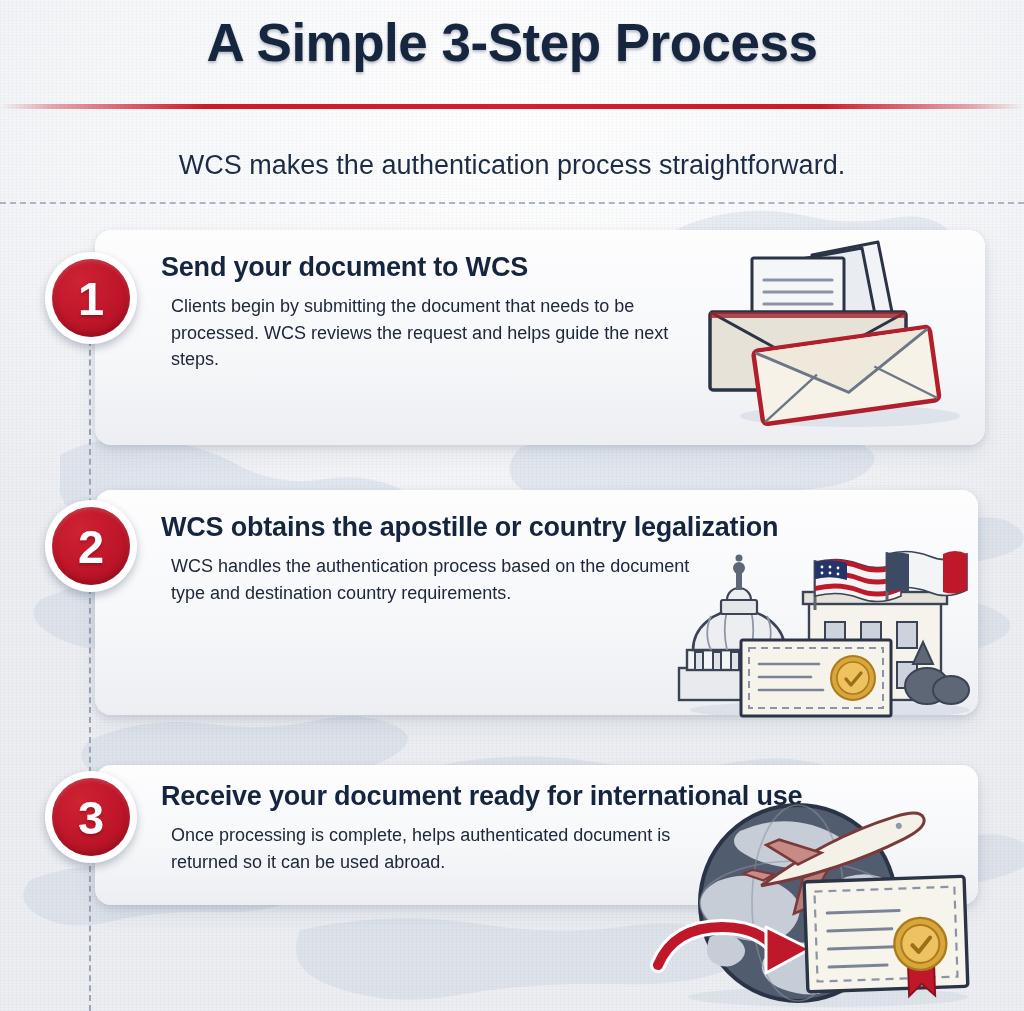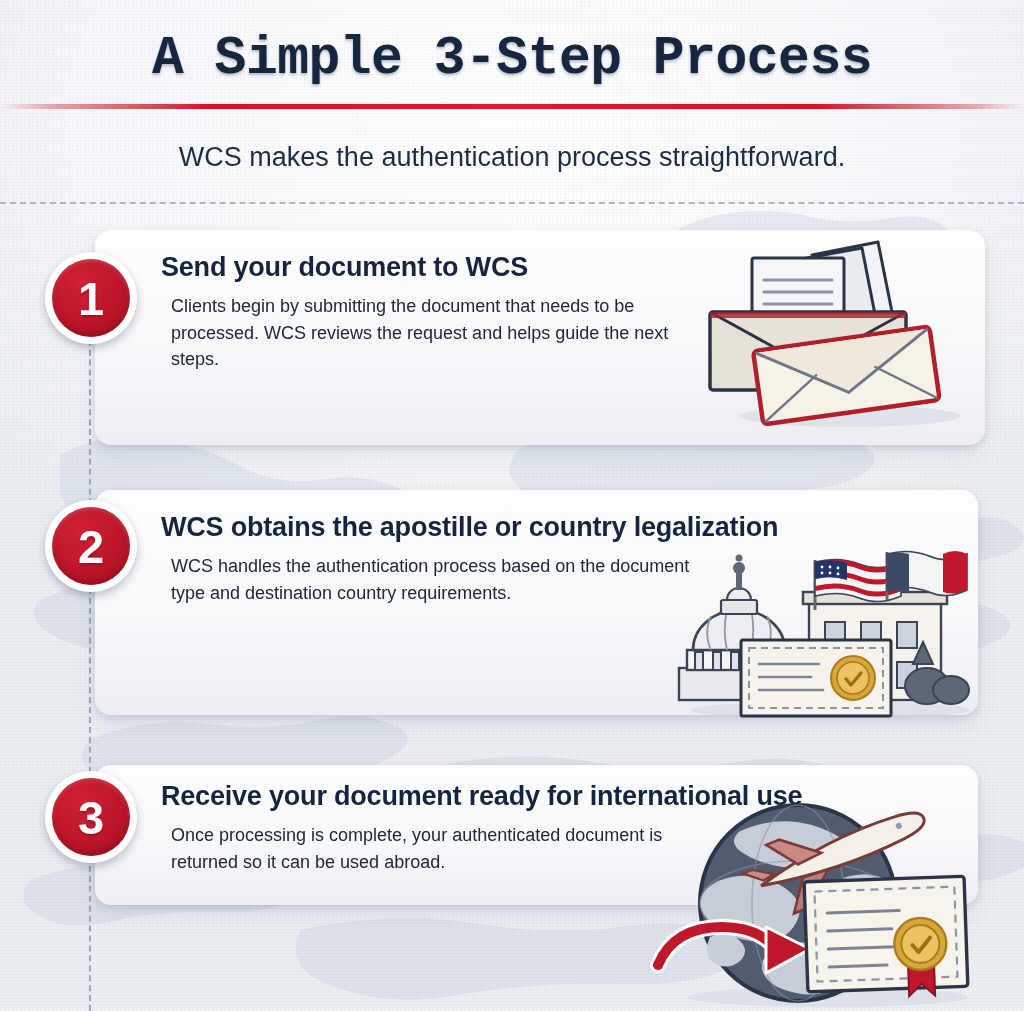--- a/index.html
+++ b/index.html
@@ -38,28 +38,27 @@
     mix-blend-mode: multiply;
   }
 
   
   .header {
     position: relative;
     text-align: center;
     padding-top: 12px;
   }
   .main-title {
-    margin: 16px;
+    margin: 0;
     font-size: 53px;
     line-height: 1.18;
     font-weight: 700;
     letter-spacing: -.5px;
     color: #17263f;
     text-shadow: 0 2px 3px rgba(25,40,70,.30);
-    font-family: Liberation Mono, monospace;
   }
   .red-rule {
     position: absolute;
     left: 0;
     right: 0;
     top: 104px;
     height: 5px;
     background: linear-gradient(90deg,
         rgba(200,22,38,0) 0%,
         rgba(200,22,38,.35) 5%,
@@ -68,21 +67,21 @@
         #cc1a28 80%,
         rgba(200,22,38,.35) 95%,
         rgba(200,22,38,0) 100%);
     filter: blur(.2px);
   }
   .subtitle {
     position: absolute;
     left: 0;
     right: 0;
     top: 138px;
-    margin: 4px;
+    margin: 12px;
     font-size: 27px;
     font-weight: 400;
     color: #1d2c45;
     text-shadow: 0 1px 1px rgba(255,255,255,.8);
   }
   .dashed-rule {
     position: absolute;
     left: 0;
     right: 0;
     top: 202px;
@@ -353,21 +352,21 @@
 
       <div class="badge" style="top:10px;">
         <div class="badge-core">2</div>
       </div>
     </div>
 
     <div class="step" style="top:765px;">
       <div class="card" style="width:883px;height:140px;">
         <div class="card-inner" style="padding-top:16px;">
           <h2 class="step-title">Receive your document ready for international use</h2>
-          <p class="step-desc">Once processing is complete, your authenticated document is returned so it can be used abroad.</p>
+          <p class="step-desc">Once processing is complete, helps authenticated document is returned so it can be used abroad.</p>
         </div>
       </div>
 
       <svg class="art" style="left:648px;top:20px;width:340px;height:226px;" viewBox="0 0 340 226" aria-hidden="true">
         <ellipse cx="180" cy="212" rx="140" ry="10" fill="#c9d1dd" opacity=".4"></ellipse>
 
         <circle cx="150" cy="118" r="98" fill="#515c6e" stroke="#2b3447" stroke-width="4"></circle>
         <g fill="#c7cdd6">
           <path d="M92 46 q36-16 72-6 32 10 48 30-22 16-58 14-40-2-62-18-12-10 0-20z"></path>
           <path d="M70 96 q32-12 62 4 28 16 16 38-12 22-44 18-34-4-48-26-12-20 14-34z"></path>

